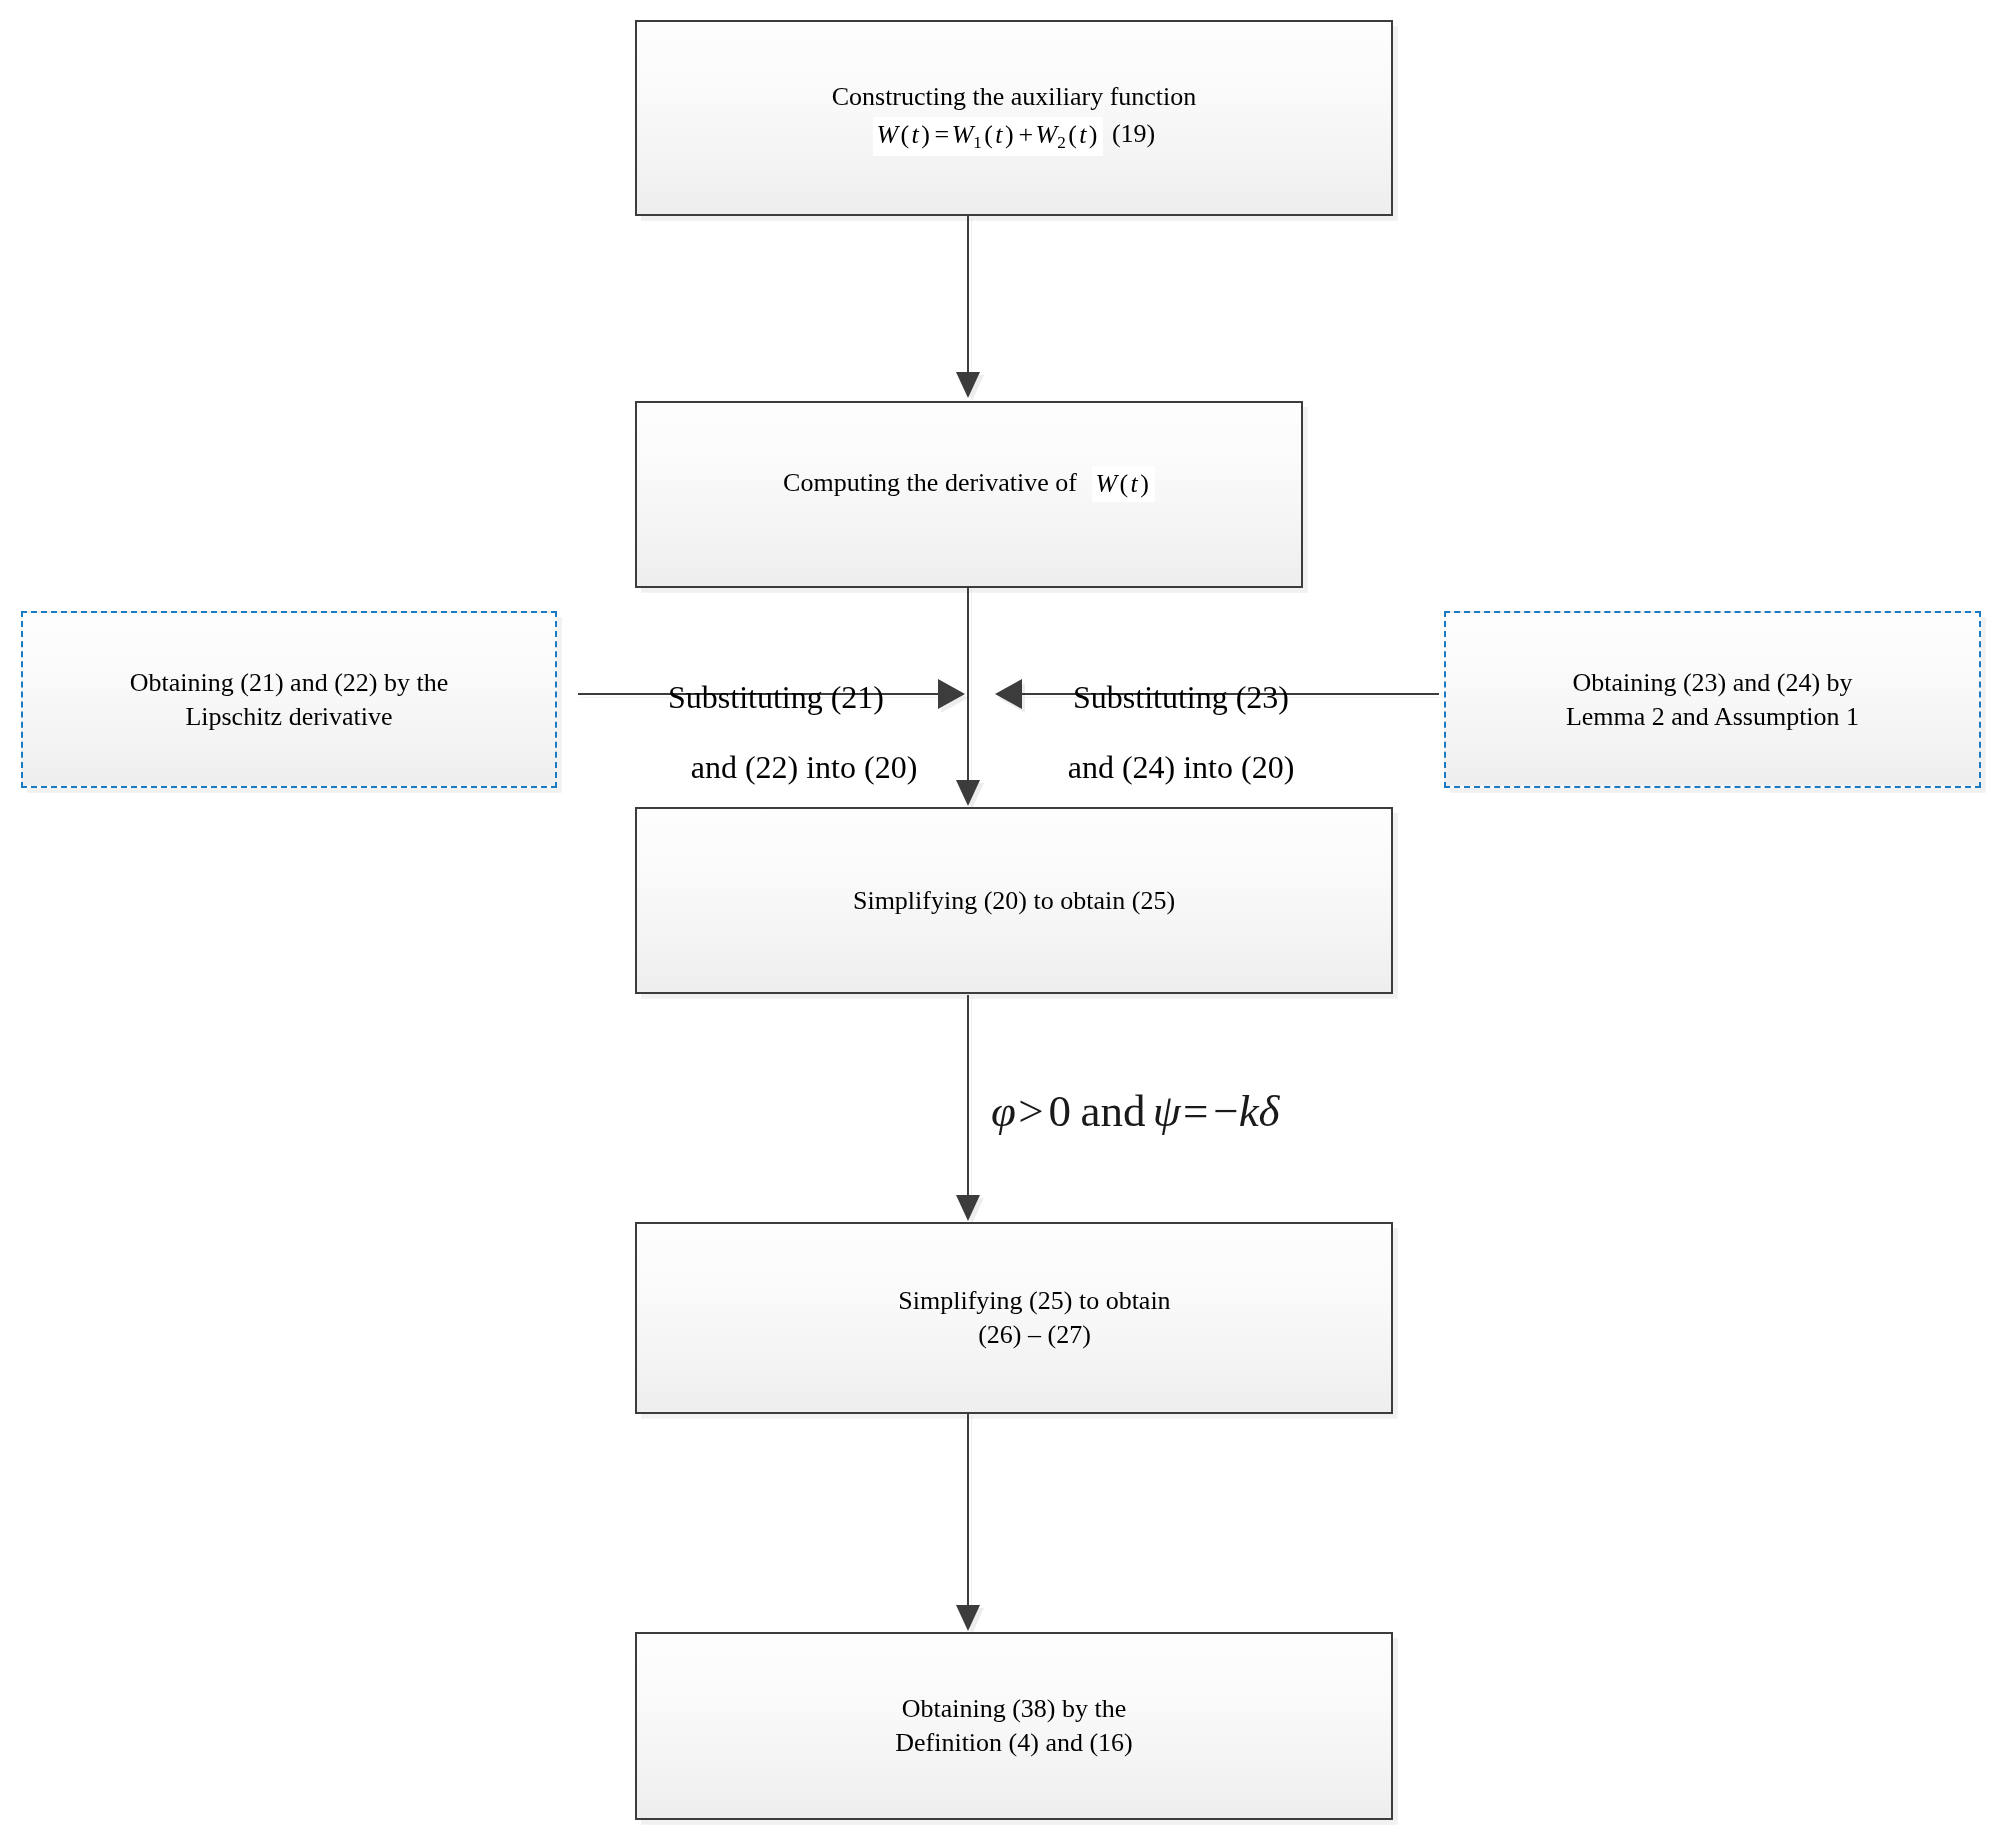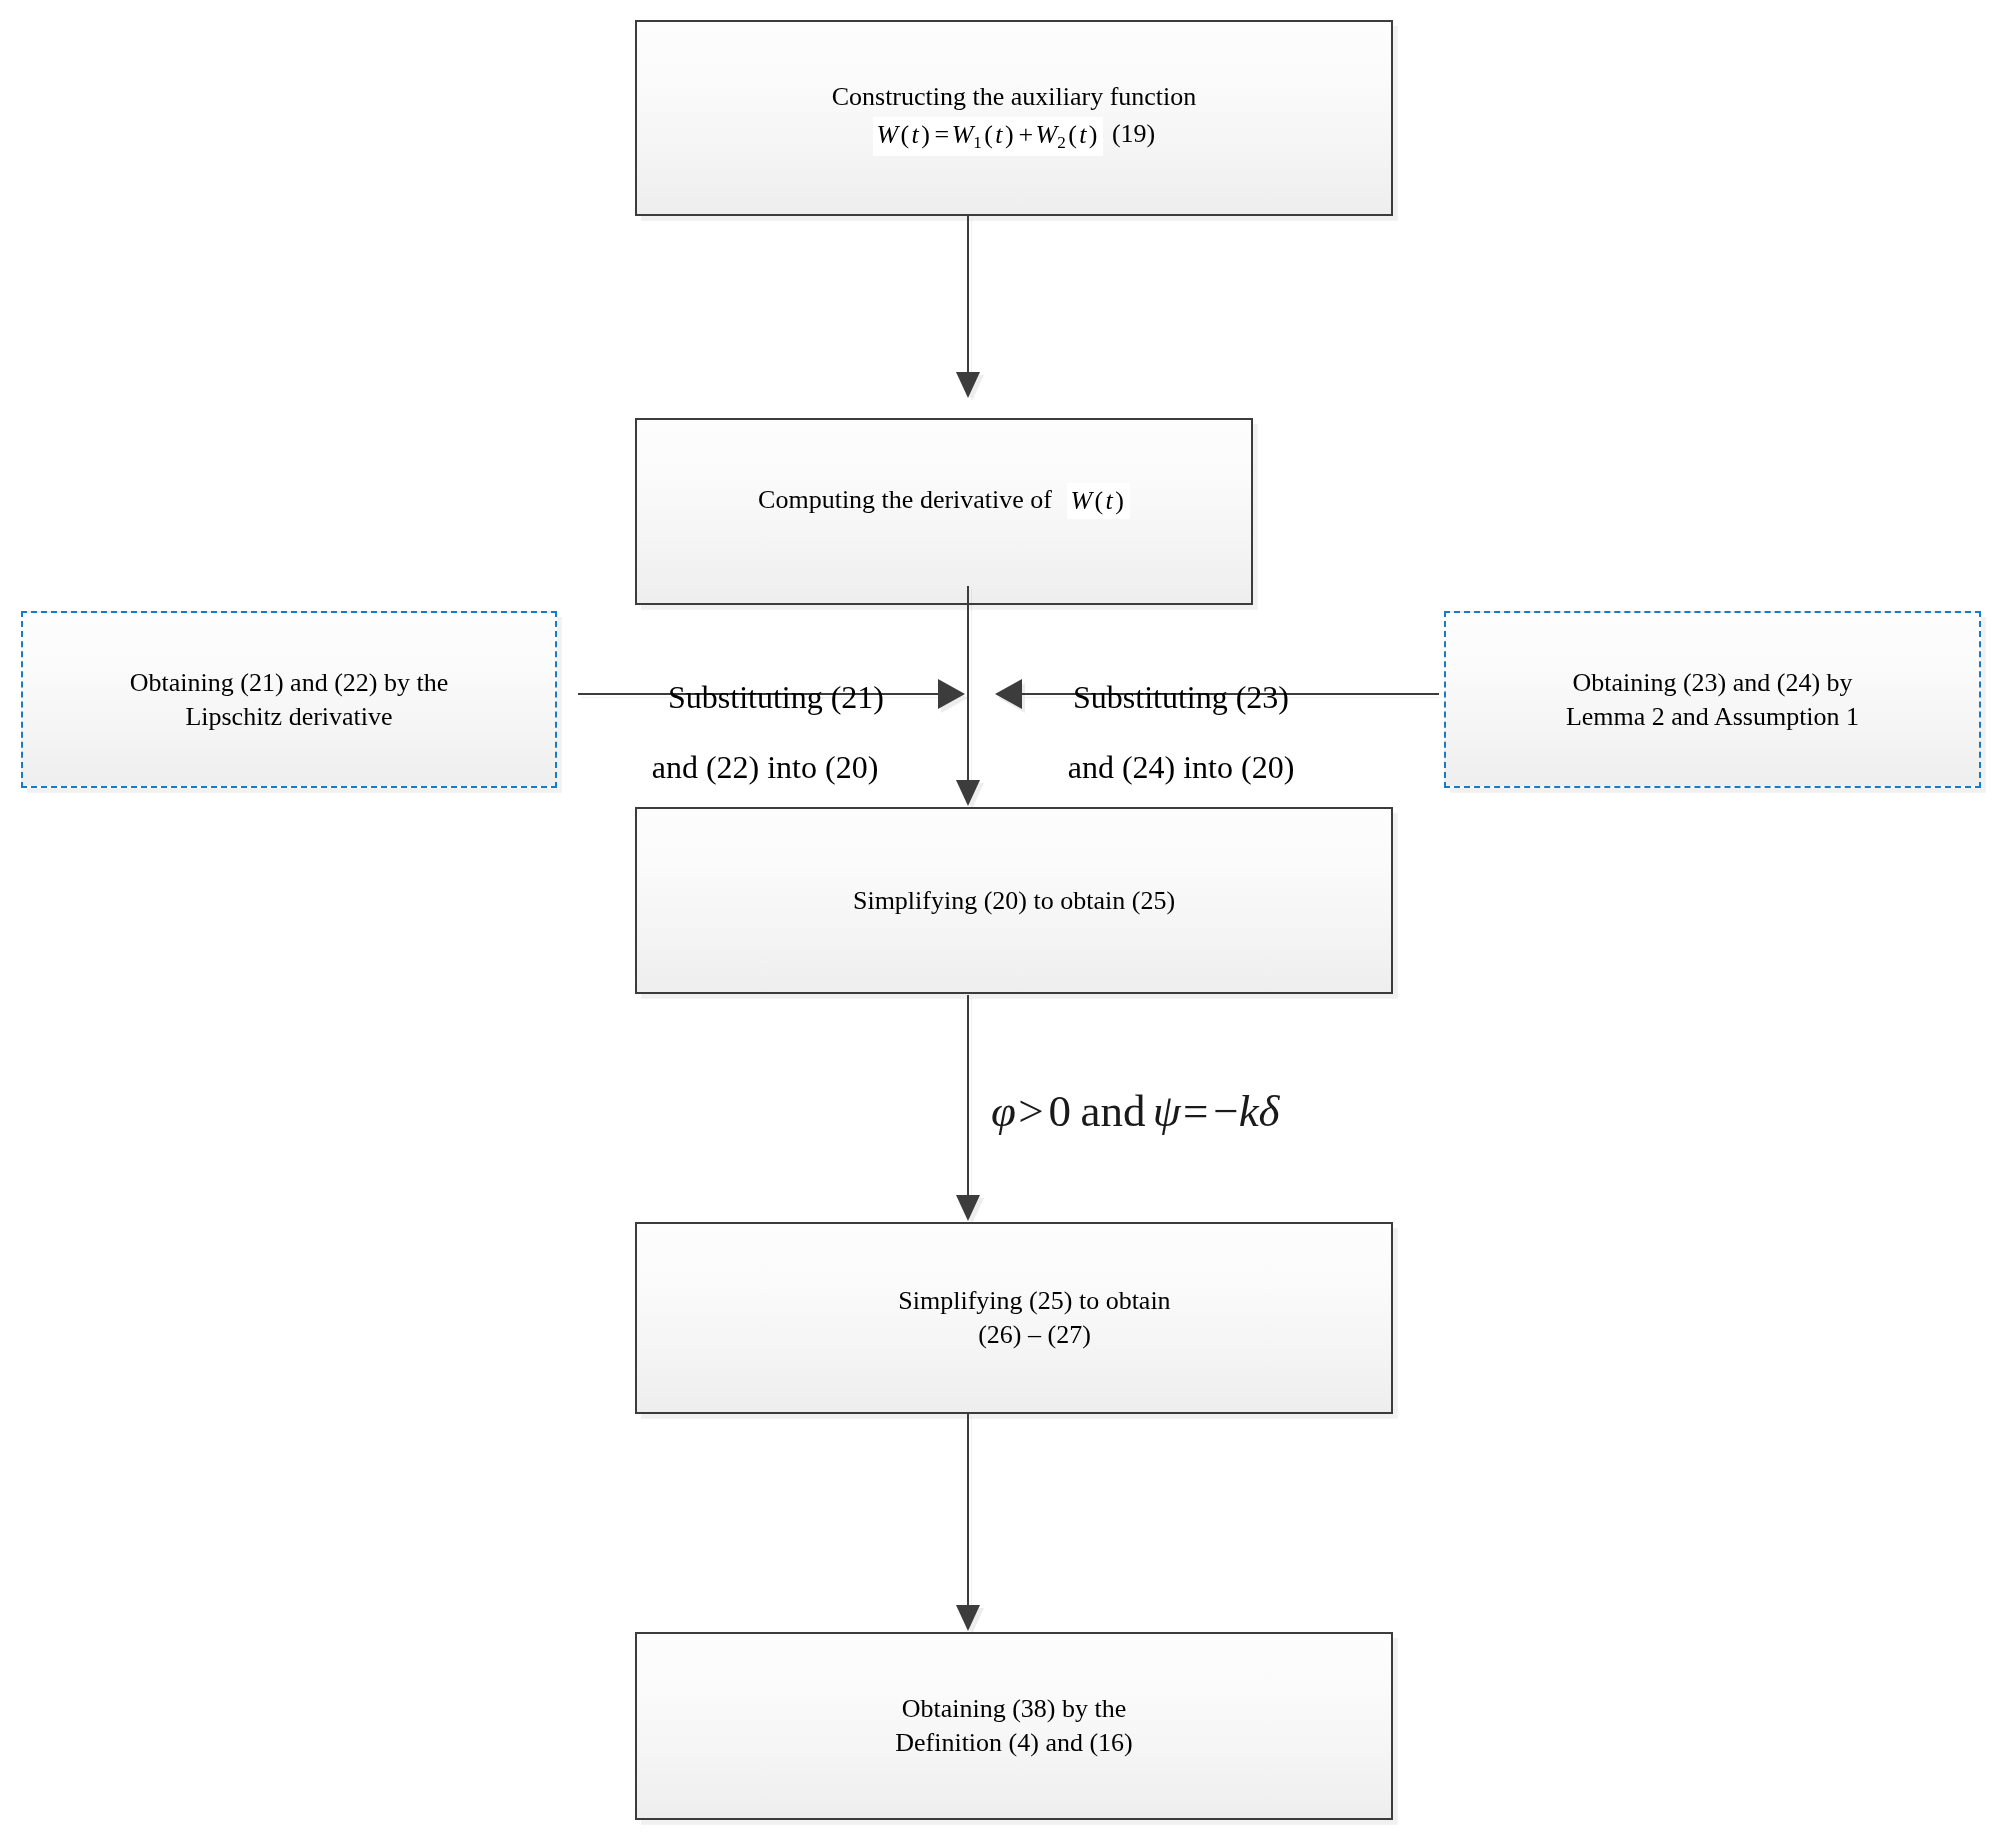--- a/index.html
+++ b/index.html
@@ -118,21 +118,21 @@
       <div>Constructing the auxiliary function</div>
       <div style="margin-top:3.6px;">
         <span class="mathbox"><span class="mi">W</span><span class="op">(</span><span class="mi">t</span><span class="op">)</span><span class="op">=</span><span class="mi">W</span><span class="msub">1</span><span class="op">(</span><span class="mi">t</span><span class="op">)</span><span class="op">+</span><span class="mi">W</span><span class="msub">2</span><span class="op">(</span><span class="mi">t</span><span class="op">)</span></span><span style="margin-left:8.4px;">(19)</span>
       </div>
     </div>
   </div>
 
   <div class="vline" style="left:967px; top:216px; height:160px;"></div>
   <div class="arrow-down" style="left:956px; top:372px;"></div>
 
-  <div class="node solid" style="left:635px; top:418px; width:618px; height:187px;">
+  <div class="node solid" style="left:635px; top:401px; width:668px; height:187px;">
     <div class="txt" style="margin-top:-21.5px;">
       <span>Computing the derivative of</span>
       <span class="mathbox" style="margin-left:8.4px;">
         <span class="mi">W</span><span class="op">(</span><span class="mi">t</span><span class="op">)</span>
       </span>
     </div>
   </div>
 
   <div class="vline" style="left:967px; top:586px; height:197px;"></div>
   <div class="arrow-down" style="left:956px; top:780px;"></div>
@@ -142,21 +142,21 @@
       <div>Obtaining (21) and (22) by the</div>
       <div>Lipschitz derivative</div>
     </div>
   </div>
 
   <div class="hline" style="left:578px; top:693px; width:364px;"></div>
   <div class="arrow-right" style="left:938px; top:679px;"></div>
   <div class="edge-label two-line" style="left:615px; top:635px; width:322px;">
     <div>Substituting (21)</div>
   </div>
-  <div class="edge-label two-line" style="left:604px; top:705px; width:322px;">
+  <div class="edge-label two-line" style="left:643px; top:705px; width:322px;">
     <div>and (22) into (20)</div>
   </div>
 
   <div class="node dotted" style="left:1444px; top:611px; width:537px; height:177px;">
     <div class="txt">
       <div>Obtaining (23) and (24) by</div>
       <div>Lemma 2 and Assumption 1</div>
     </div>
   </div>
 

